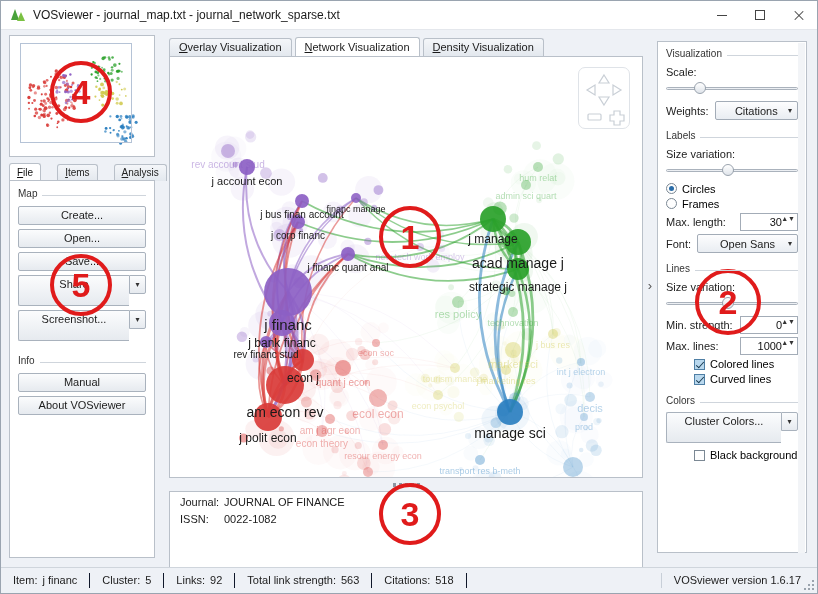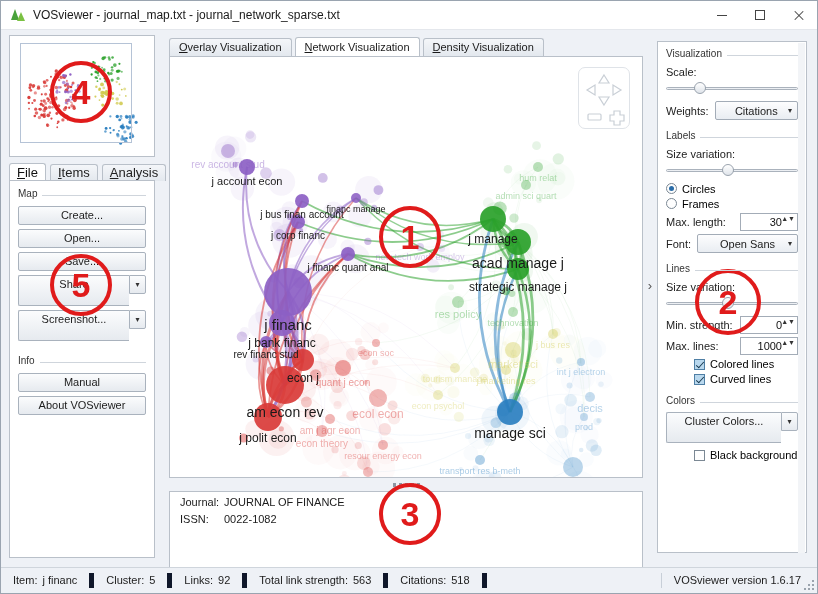--- a/index.html
+++ b/index.html
@@ -66,21 +66,21 @@
     border: 1px solid #b5c3d6; background: transparent;
   }
   #lefttabs {
     position: absolute; left: 3px; top: 130px; width: 146px; height: 18px;
     display: flex; align-items: flex-end;
   }
   .ltab {
     height: 17px; line-height: 16px; padding: 0 7px;
     border: 1px solid #b9c0c9; border-bottom: none;
     background: linear-gradient(#f4f6f9, #e3e8ee);
-    color: #222; font-size: 13px; margin-right: 4px;
+    color: #222; font-size: 10px; margin-right: 16px;
     border-radius: 3px 3px 0 0;
   }
   .ltab.active { background: #ffffff; height: 18px; line-height: 17px; color: #111; }
   .ltab u { text-decoration: underline; }
   #leftbody {
     position: absolute; left: 3px; top: 147px; width: 146px; height: 378px;
     background: #ffffff; border: 1px solid #b9c0c9;
   }
   .group-head {
     position: relative; height: 14px; margin: 7px 8px 4px 8px;
@@ -225,21 +225,21 @@
   }
 
   
   #statusbar {
     position: absolute; left: 0; bottom: 0; width: 816px; height: 26px;
     background: #eef1f6; border-top: 1px solid #cfd5dc;
     display: flex; align-items: center;
   }
   .st-cell {
     font-size: 11px; color: #1c1c1c; padding: 0 12px;
-    border-right: 5px solid #0f172a; height: 15px; line-height: 15px;
+    border-right: 1px solid #0f172a; height: 15px; line-height: 15px;
     display: flex; gap: 5px; white-space: nowrap;
   }
   .st-cell:first-child { border-left: none; }
   #st-version {
     margin-left: auto; font-size: 11px; color: #1c1c1c;
     padding: 0 16px 0 12px; border-left: 1px solid #c8cfd8; height: 15px; line-height: 15px;
   }
   #grip { position: absolute; right: 3px; bottom: 3px; width: 10px; height: 10px; }
   #grip i { position: absolute; width: 2px; height: 2px; background: #9aa3ad; }
 

